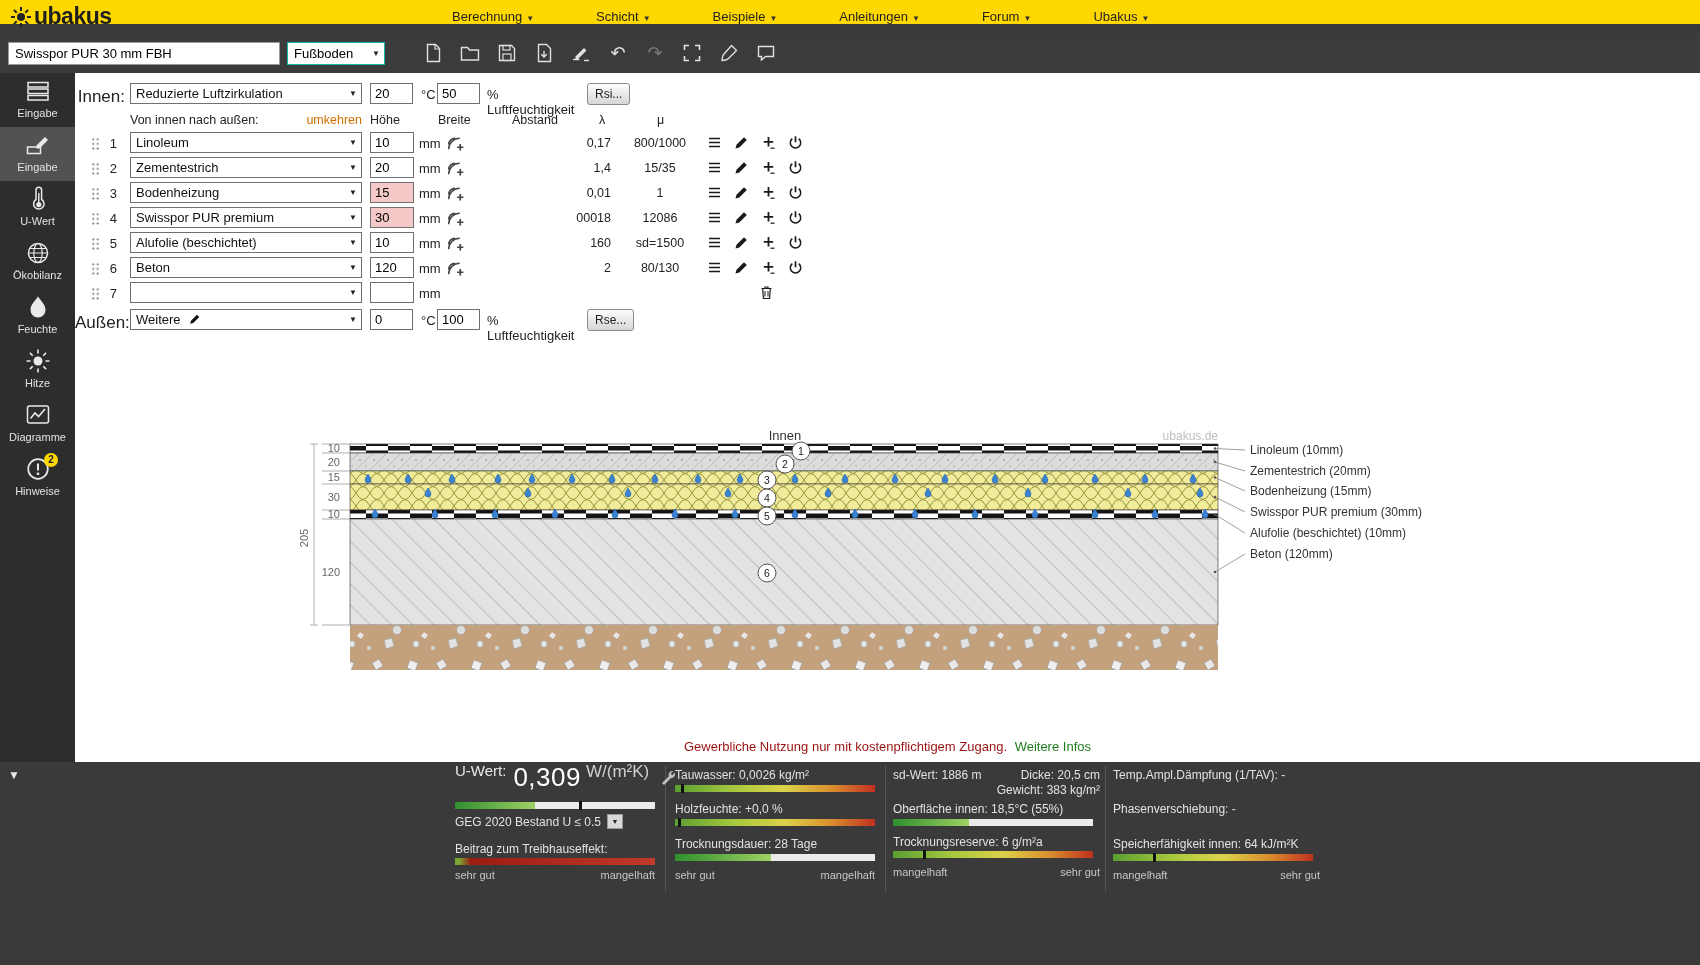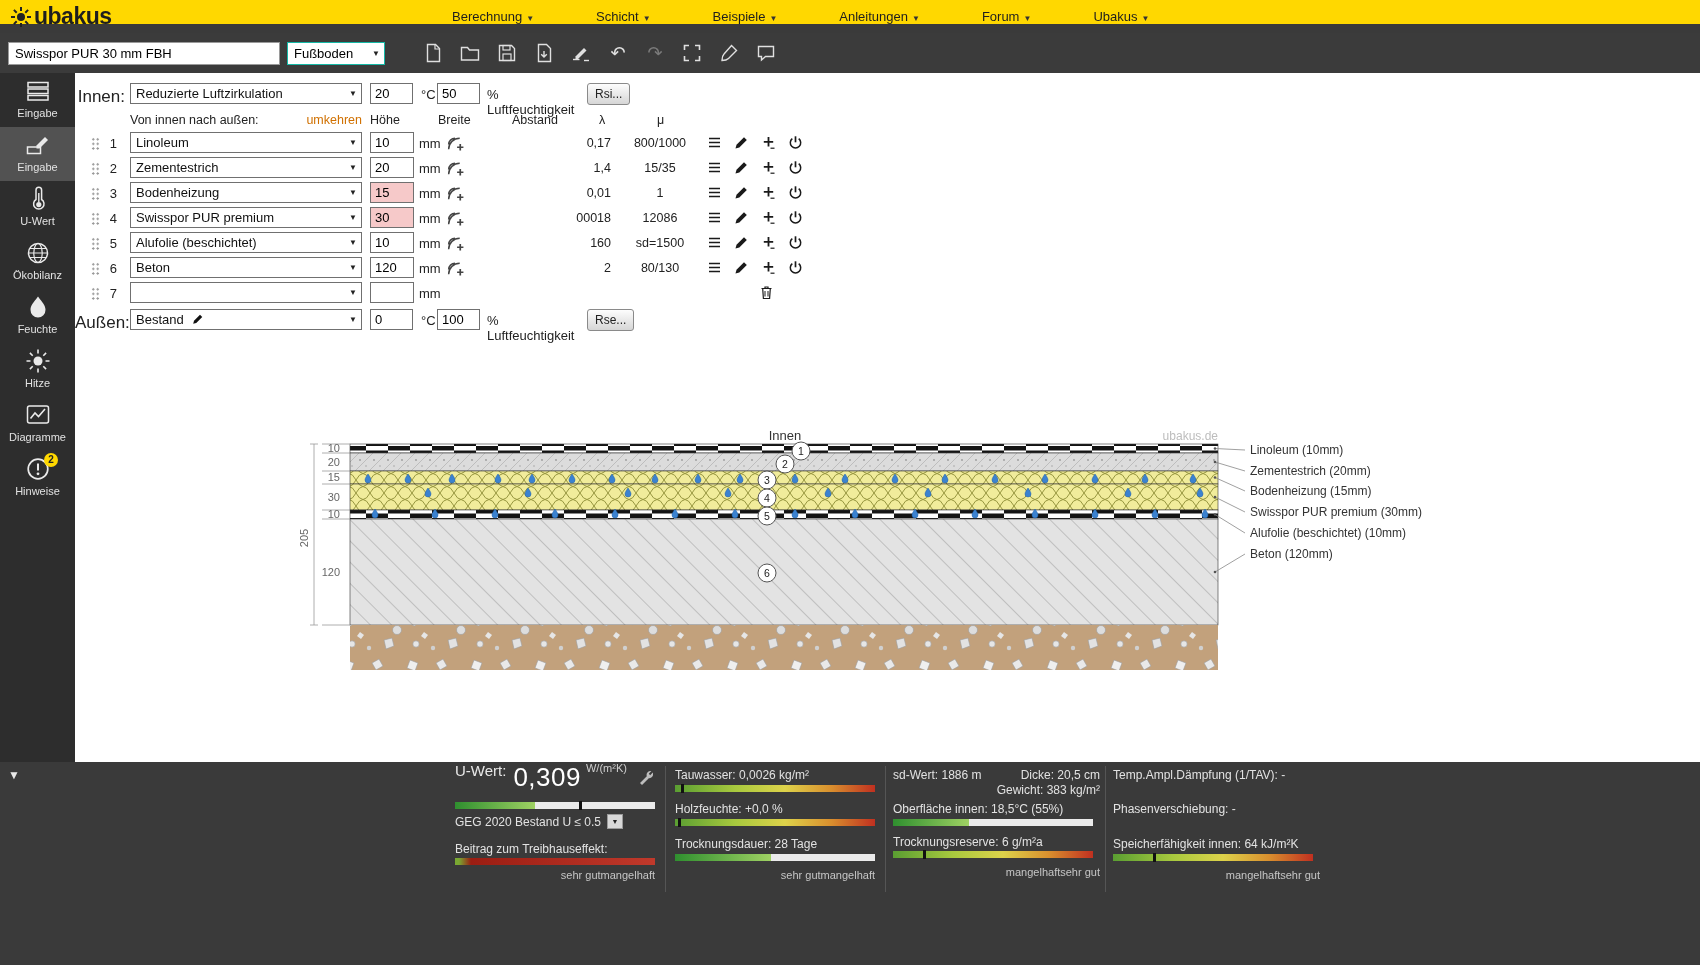--- a/index.html
+++ b/index.html
@@ -68,30 +68,30 @@
 .notice{position:absolute;left:0;top:666px;width:1625px;text-align:center;font-size:13px}
 .notice .warn{color:#991111}
 .notice .link{color:#1e7b1e;cursor:pointer;margin-left:4px}
 
 
 .panel{position:absolute;left:0;top:762px;width:1700px;height:203px;background:#3a3a3a}
 .collapse{position:absolute;left:8px;top:6px;color:#e8e8e8;font-size:12px;cursor:pointer}
 .pdiv{position:absolute;top:4px;width:1px;height:126px;background:#555}
 .pcol{position:absolute;top:0;height:135px}
 .ptxt{position:absolute;font-size:12px;color:#e2e2e2;white-space:nowrap}
-.pscale{position:absolute;width:200px;display:flex;justify-content:flex-end;font-size:11px;color:#c6c6c6}
+.pscale{position:absolute;width:200px;display:flex;justify-content:space-between;font-size:11px;color:#c6c6c6}
 .bar{position:absolute;width:200px;height:7px;background:#ebebeb}
 .bar .fill{height:100%;background:linear-gradient(90deg,#2f8f2f,#9fd163)}
 .bar .marker{position:absolute;top:-1px;width:3px;height:9px;background:#111}
 .bar.grad{background:linear-gradient(90deg,#5a9e32 0%,#a8c93e 30%,#ddd24a 55%,#d98f2e 78%,#c03020 100%)}
 .bar.red{background:linear-gradient(90deg,#7aa832 0%,#7aa832 2%,#9b1d12 8%,#c0392b 100%)}
 .uwert-line{position:absolute;top:0;display:flex;align-items:flex-start;white-space:nowrap}
 .uw-label{font-size:15px;color:#e8e8e8}
 .uw-value{font-size:26px;color:#fff;margin-left:7px;letter-spacing:.5px}
-.uw-unit{font-size:11px;color:#cfcfcf;margin-left:5px}
+.uw-unit{font-size:17px;color:#cfcfcf;margin-left:5px}
 .uw-wrench{width:16px;height:16px;color:#bdbdbd;margin-left:10px;align-self:center;cursor:pointer}
 .geg-line{position:absolute;display:flex;align-items:center;gap:6px}
 .geg-sel{width:16px;height:15px;background:#d8d8d8;border:1px solid #9a9a9a;font-size:7px;color:#222;text-align:center;line-height:14px;cursor:pointer}
 
 
 .diagram{position:absolute;left:225px;top:355px;width:1140px;height:264px}
 .diagram svg{display:block}
 </style>
 </head>
 <body>
@@ -514,21 +514,21 @@
       <input class="inp c-hoehe" value="" style="">
       <span class="c-unit">mm</span>
       <span class="c-trash"><svg>
             <use href="#s-trash"></use>
           </svg></span>
     </div>
 
     <div class="frow" style="top:236px">
       <span class="c-envlabel">Außen:</span>
       <div class="sel">
-        <span>Bestand</span>
+        <span>Weitere</span>
         <span class="pencil"><svg width="12" height="12">
               <use href="#s-pencil"></use>
             </svg></span>
         <span class="arr">▼</span>
       </div>
       <input class="inp c-temp" value="0" style="">
       <span class="c-tempunit">°C</span>
       <input class="inp c-hum" value="100" style="">
       <span class="c-humlabel">% Luftfeuchtigkeit</span>
       <button class="btn">Rse...</button>
@@ -682,20 +682,24 @@
           <text x="950" y="26">Linoleum (10mm)</text>
           <text x="950" y="47">Zementestrich (20mm)</text>
           <text x="950" y="67">Bodenheizung (15mm)</text>
           <text x="950" y="88">Swisspor PUR premium (30mm)</text>
           <text x="950" y="109">Alufolie (beschichtet) (10mm)</text>
           <text x="950" y="130">Beton (120mm)</text>
         </g>
       </svg>
     </div>
 
+    <div class="notice">
+      <span class="warn">Gewerbliche Nutzung nur mit kostenpflichtigem Zugang.</span>
+      <span class="link">Weitere Infos</span>
+    </div>
   </div>
 
   <div class="panel">
     <span class="collapse">▼</span>
     <div class="pdiv" style="left:665px"></div>
     <div class="pdiv" style="left:885px"></div>
     <div class="pdiv" style="left:1105px"></div>
 
     <div class="pcol" style="left:455px;width:205px">
       <div class="uwert-line">

